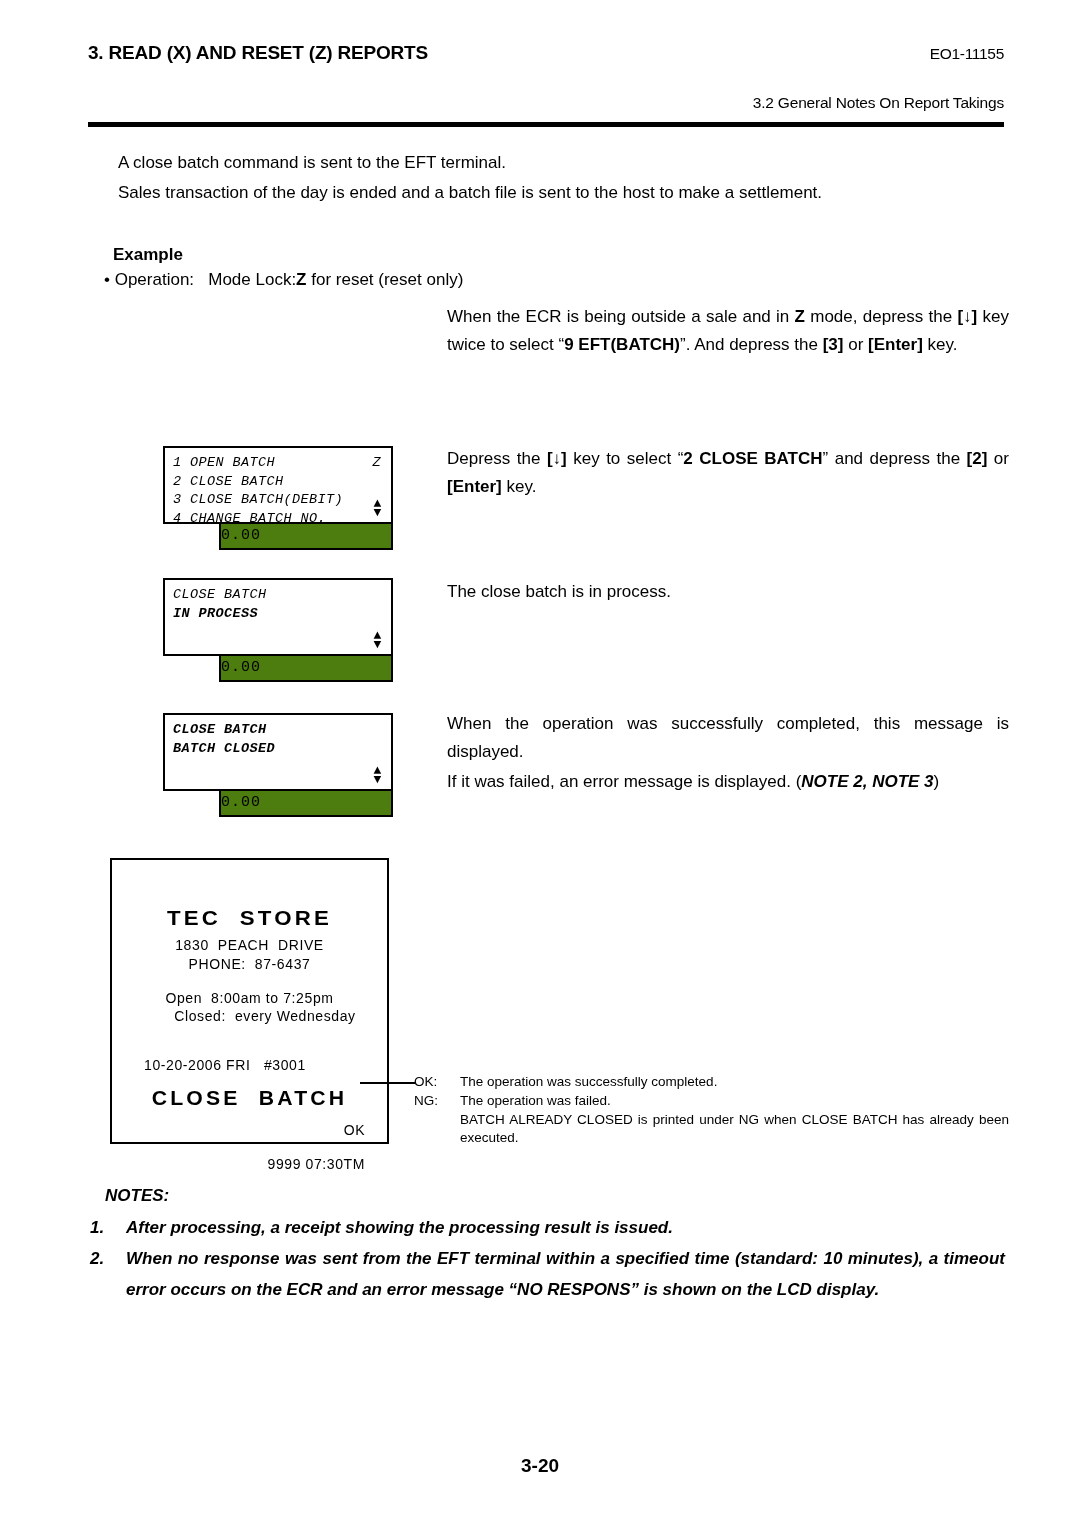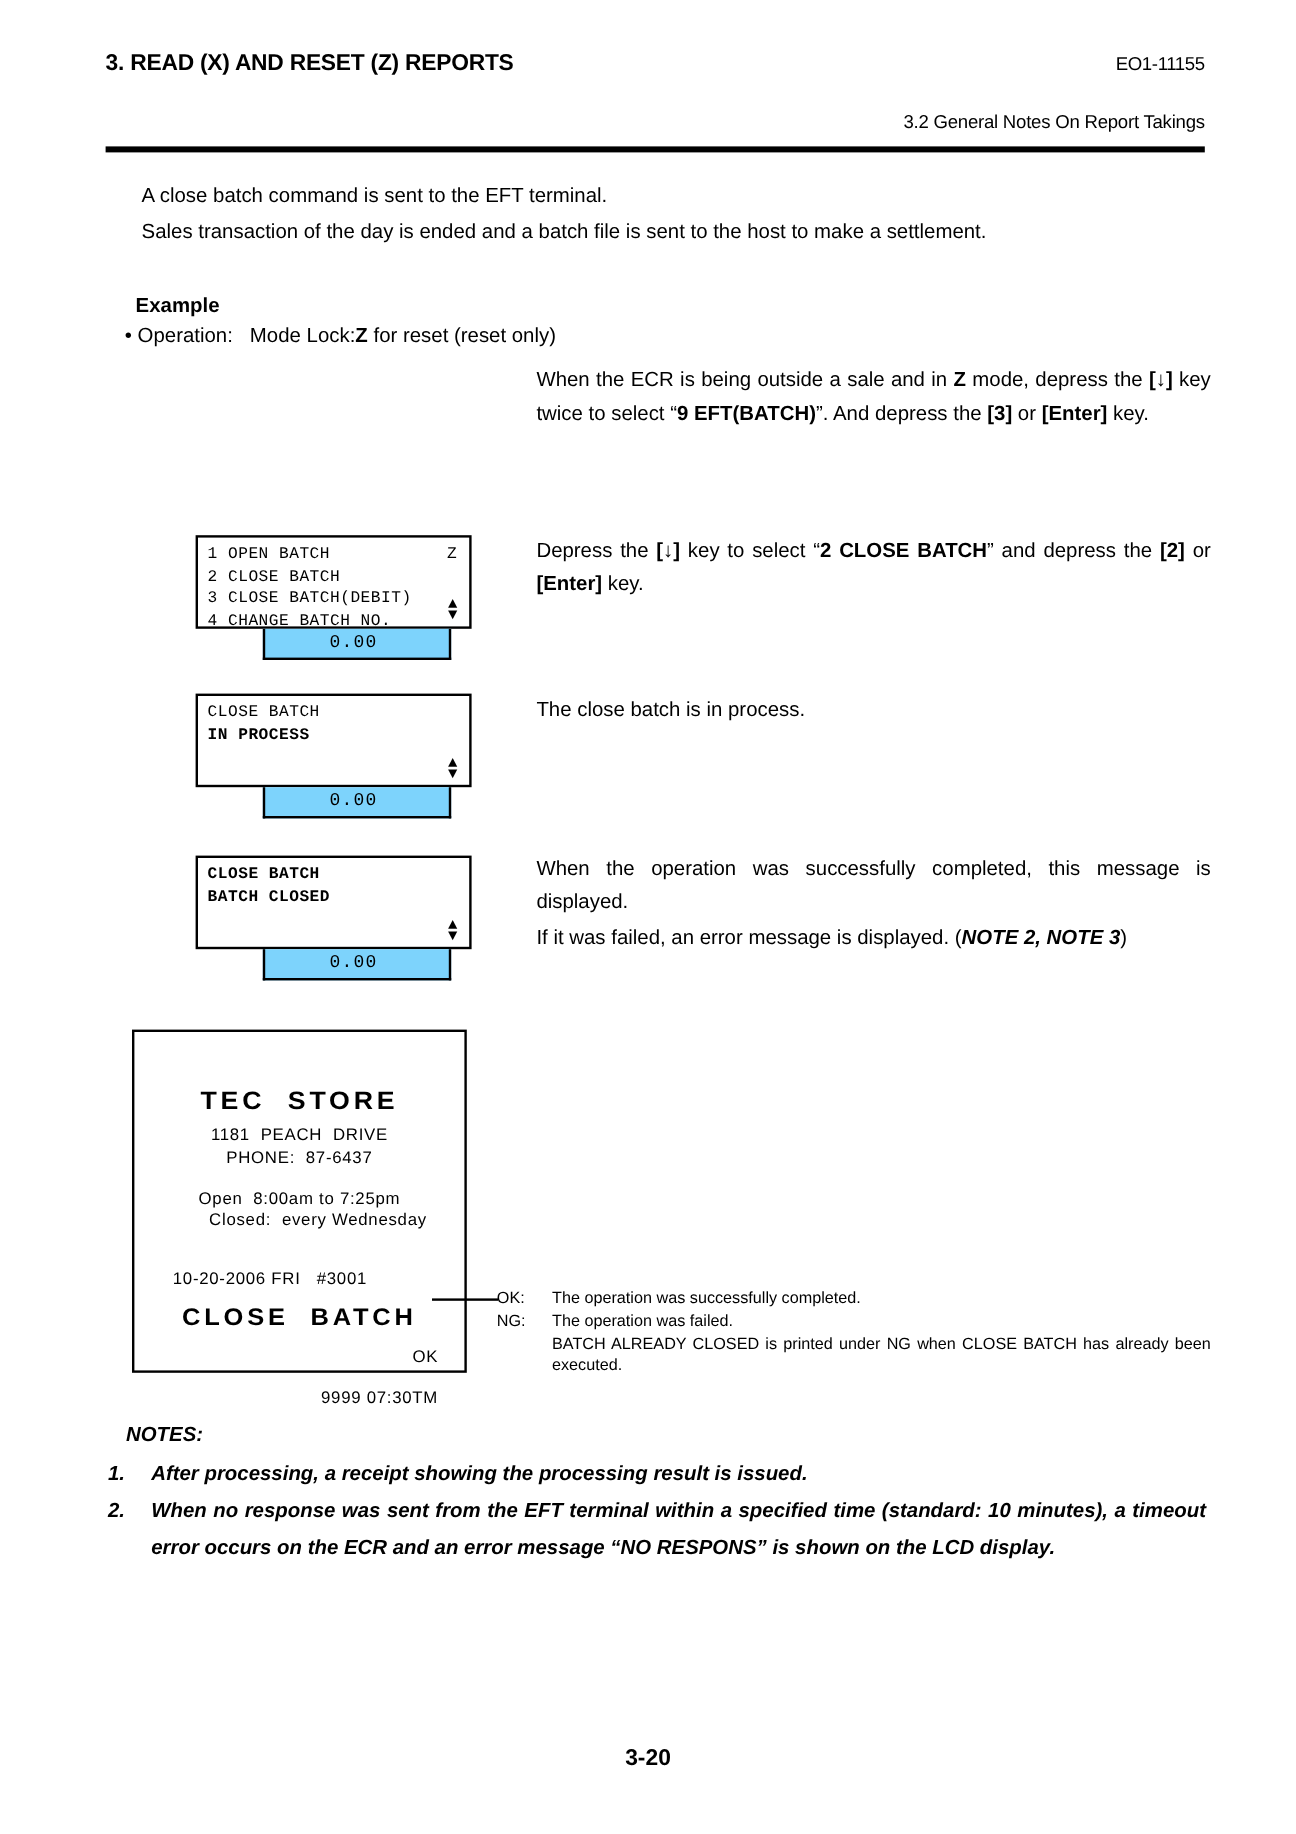--- a/index.html
+++ b/index.html
@@ -114,20 +114,21 @@
     padding: 6px 8px 0 8px;
     font-family: "Liberation Mono", monospace;
     font-size: 13.5px;
     line-height: 18.5px;
     letter-spacing: 0.4px;
   }
   .lcd-row {
     position: relative;
     white-space: pre;
     height: 18.5px;
+    font-style: italic;
   }
   .lcd-row .right-mark {
     position: absolute;
     right: 2px;
     top: 0;
   }
   .lcd-row.bold { font-weight: bold; }
   .lcd-updown {
     position: absolute;
     right: 8px;
@@ -139,30 +140,30 @@
     text-align: center;
   }
   .lcd-updown .up, .lcd-updown .dn {
     display: block;
     height: 9px;
     line-height: 9px;
   }
   .lcd-amount {
     position: relative;
     margin-left: 56px;
-    width: 157px;
+    width: 174px;
     border: 2px solid #000;
     border-top: none;
     box-sizing: border-box;
     height: 26px;
-    background: #7dd3fc;
+    background: #4d7c0f;
     font-family: "Liberation Mono", monospace;
     font-size: 15px;
     letter-spacing: 1px;
-    text-align: center;
+    text-align: left;
     padding: 3px 6px 0 0;
     box-sizing: border-box;
   }
 
   #lcd-1 { left: 163px; top: 446px; }
   #lcd-2 { left: 163px; top: 578px; }
   #lcd-3 { left: 163px; top: 713px; }
 
   
   .receipt-box {
@@ -373,21 +374,21 @@
     <div class="lcd-updown">
         <span class="up">▲</span>
         <span class="dn">▼</span>
       </div>
   </div>
   <div class="lcd-amount">0.00</div>
 </div>
 
 <div class="receipt-box">
   <div class="rcp rcp-store">TEC  STORE</div>
-  <div class="rcp rcp-addr">1181  PEACH  DRIVE</div>
+  <div class="rcp rcp-addr">1830  PEACH  DRIVE</div>
   <div class="rcp rcp-phone">PHONE:  87-6437</div>
   <div class="rcp rcp-open">Open  8:00am to 7:25pm</div>
   <div class="rcp rcp-closed">Closed:  every Wednesday</div>
   <div class="rcp rcp-date">10-20-2006 FRI   #3001</div>
   <div class="rcp rcp-title">CLOSE  BATCH</div>
   <div class="rcp rcp-ok">OK</div>
   <div class="rcp rcp-time">9999 07:30TM</div>
 </div>
 <div class="leader-line"></div>
 

